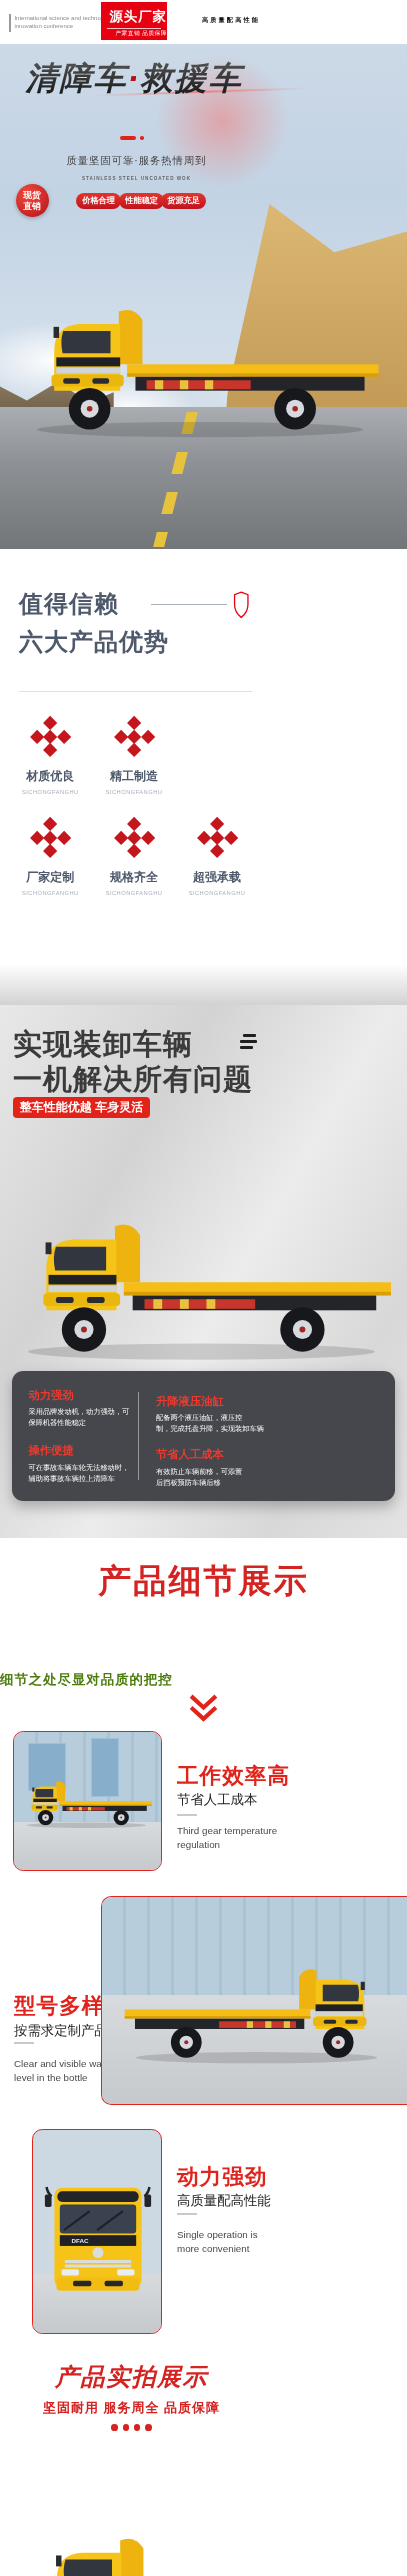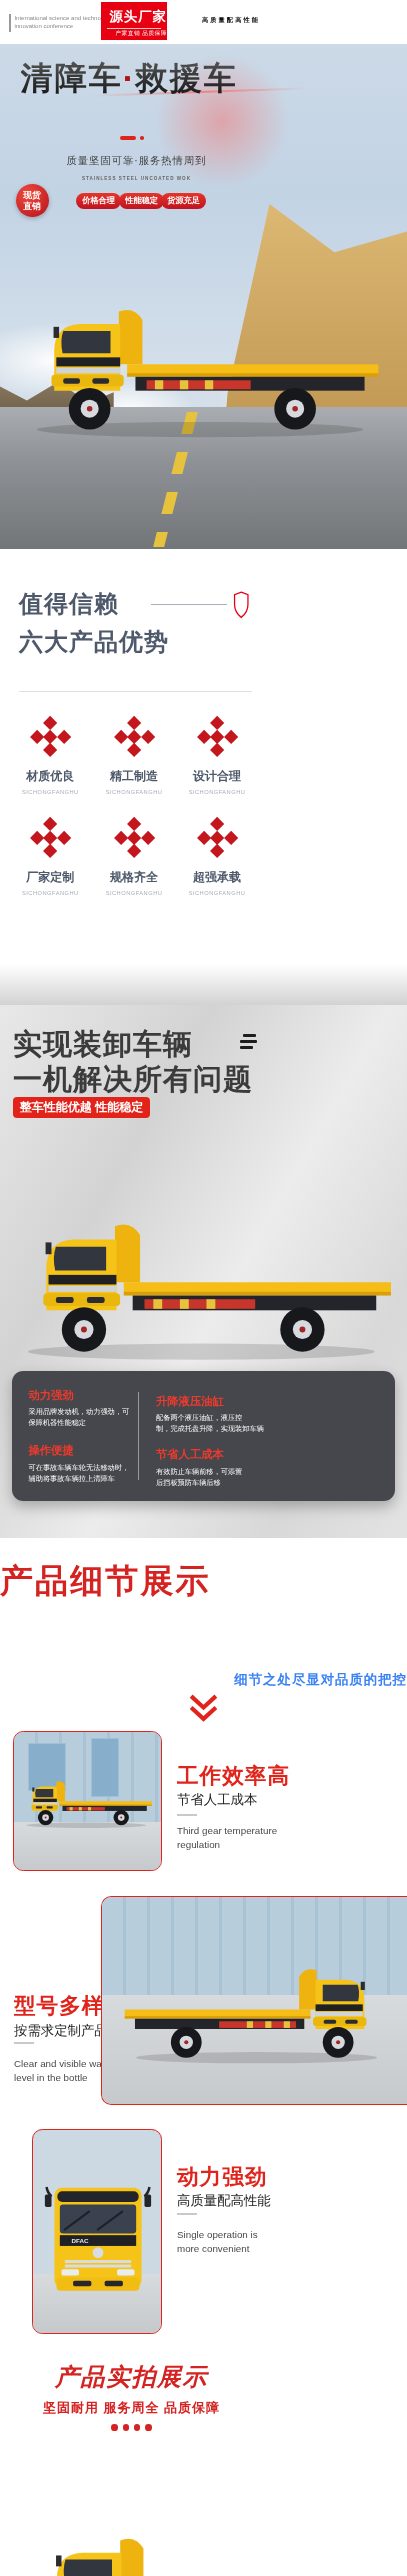--- a/index.html
+++ b/index.html
@@ -48,22 +48,22 @@
        background:linear-gradient(120deg,#e8e8e8 0%,#d3d3d3 30%,#ececec 55%,#d8d8d8 80%,#e3e3e3 100%);overflow:hidden;}
   .app-h{font-size:29px;font-weight:800;color:#3b3b3b;letter-spacing:1px;}
   .menu-bar{height:2.6px;border-radius:1px;background:#1e1e1e;}
   .app-badge{width:137px;height:20.6px;border-radius:4.1px;background:#e2231a;color:#fff;font-size:12px;
              font-weight:bold;text-align:center;line-height:20.6px;}
   .card{width:383px;height:130px;border-radius:11.3px;background:#45474c;box-shadow:0 5.2px 13px rgba(0,0,0,.25);}
   .card-t{font-size:11.3px;font-weight:bold;color:#ee3a2d;}
   .card-d{font-size:7.2px;line-height:11.3px;color:#ffffff;white-space:pre-line;}
   .card-div{width:0.5px;background:rgba(255,255,255,.45);}
   
-  .sec-title-red{font-size:33px;font-weight:800;color:#d42321;letter-spacing:2.1px;}
-  .det-sub{font-size:13.4px;font-weight:bold;color:#3b82f6;text-align:right;letter-spacing:1px;}
+  .sec-title-red{font-size:33px;font-weight:800;color:#d42321;letter-spacing:2.1px;text-align:center;}
+  .det-sub{font-size:13.4px;font-weight:bold;color:#4d7c0f;text-align:left;letter-spacing:1px;}
   .det-img{border:1.5px solid #e0241c;box-sizing:border-box;overflow:hidden;background:#cfd8e2;}
   .det-t{font-size:21.6px;font-weight:800;color:#e0241c;letter-spacing:1px;}
   .det-s{font-size:13.4px;color:#222;}
   .det-div{width:19.6px;height:1.5px;background:#c9c9c9;}
   .det-n{font-size:9.8px;line-height:14.4px;color:#4a4a4a;}
   .bld{background:repeating-linear-gradient(90deg,#b7cddc 0 20.6px,#a9c3d5 20.6px 24px);}
   .bld-win{position:absolute;background:#87aecb;border:1.5px solid #9fc0d6;}
   .ground{background:linear-gradient(180deg,#d8dbde,#c6c9cc);}
   
   .gal-title{font-size:24px;font-weight:800;color:#d42321;letter-spacing:1.5px;text-align:center;}
@@ -138,21 +138,21 @@
     <div class="abs hdr-right" style="left:162px;top:15.5px;">高质量配高性能</div>
   </div>
 
   <div class="abs hero">
     <div class="flare" style="left:155px;top:10.3px;width:134px;height:134px;"></div>
     <div class="flare-line" style="left:93px;top:47px;width:216px;transform:rotate(-2deg);"></div>
     <div class="cloud" style="left:-31px;top:278px;width:170px;height:77px;"></div>
     <div class="cloud" style="left:216px;top:309px;width:175px;height:77px;"></div>
     <div class="cloud" style="left:62px;top:335px;width:134px;height:62px;"></div>
 
-    <div class="abs hero-title" style="left:20.6px;top:13px;width:227px;">
+    <div class="abs hero-title" style="left:20.6px;top:13px;width:227px;text-align:center;font-style:italic;">
       <span>清障车</span><span class="dot">·</span><span>救援车</span>
     </div>
 
     <div class="abs dash" style="left:120px;top:92px;"></div>
     <div class="abs dash-dot" style="left:140px;top:92px;"></div>
 
     <div class="abs hero-sub" style="left:0;top:110px;width:273px;text-align:center;">质量坚固可靠·服务热情周到</div>
     <div class="abs hero-en" style="left:0;top:132px;width:273px;text-align:center;">STAINLESS STEEL UNCOATED WOK</div>
 
     <div class="abs pill" style="left:76px;top:149px;">价格合理</div>
@@ -198,31 +198,20 @@
       <div class="dcluster" style="margin:0 auto;">
           <i style="left:15.5px;top:2.1px;"></i>
           <i style="left:2.1px;top:15.5px;"></i>
           <i style="left:15.5px;top:15.5px;"></i>
           <i style="left:29px;top:15.5px;"></i>
           <i style="left:15.5px;top:29px;"></i>
         </div>
       <div class="adv-label" style="margin-top:11.3px;">精工制造</div>
       <div class="adv-sub" style="margin-top:4.1px;">SICHONGFANGHU</div>
     </div>
-    <div class="abs" style="left:176px;top:167px;width:82px;">
-      <div class="dcluster" style="margin:0 auto;">
-          <i style="left:15.5px;top:2.1px;"></i>
-          <i style="left:2.1px;top:15.5px;"></i>
-          <i style="left:15.5px;top:15.5px;"></i>
-          <i style="left:29px;top:15.5px;"></i>
-          <i style="left:15.5px;top:29px;"></i>
-        </div>
-      <div class="adv-label" style="margin-top:11.3px;">设计合理</div>
-      <div class="adv-sub" style="margin-top:4.1px;">SICHONGFANGHU</div>
-    </div>
 
     <div class="abs" style="left:9.3px;top:268px;width:82px;">
       <div class="dcluster" style="margin:0 auto;">
           <i style="left:15.5px;top:2.1px;"></i>
           <i style="left:2.1px;top:15.5px;"></i>
           <i style="left:15.5px;top:15.5px;"></i>
           <i style="left:29px;top:15.5px;"></i>
           <i style="left:15.5px;top:29px;"></i>
         </div>
       <div class="adv-label" style="margin-top:11.3px;">厂家定制</div>
@@ -254,21 +243,21 @@
   </div>
 
   <div class="abs app">
     <div class="abs app-h" style="left:13px;top:19.6px;">实现装卸车辆</div>
     <div class="abs app-h" style="left:13px;top:55px;">一机解决所有问题</div>
     <div class="abs" style="left:240px;top:29px;width:16.5px;height:15px;">
       <div class="menu-bar" style="width:13.4px;margin-left:3.1px;"></div>
       <div class="menu-bar" style="width:16.5px;margin-top:3.6px;"></div>
       <div class="menu-bar" style="width:13.4px;margin-top:3.6px;"></div>
     </div>
-    <div class="abs app-badge" style="left:13px;top:92px;">整车性能优越 性能稳定</div>
+    <div class="abs app-badge" style="left:13px;top:92px;">整车性能优越 车身灵活</div>
 
     <svg class="abs" style="left:13px;top:193px;width:384px;height:170px;" viewBox="0 0 745 330" width="384" height="170">
         <use href="#truck-side"></use>
       </svg>
 
     <div class="abs card" style="left:12px;top:366px;">
       <div class="abs card-div" style="left:126px;top:20.6px;height:88px;"></div>
       <div class="abs card-t" style="left:16.5px;top:16.5px;">动力强劲</div>
       <div class="abs card-d" style="left:16.5px;top:35px;width:103px;">采用品牌发动机，动力强劲，可
 保障机器性能稳定</div>

